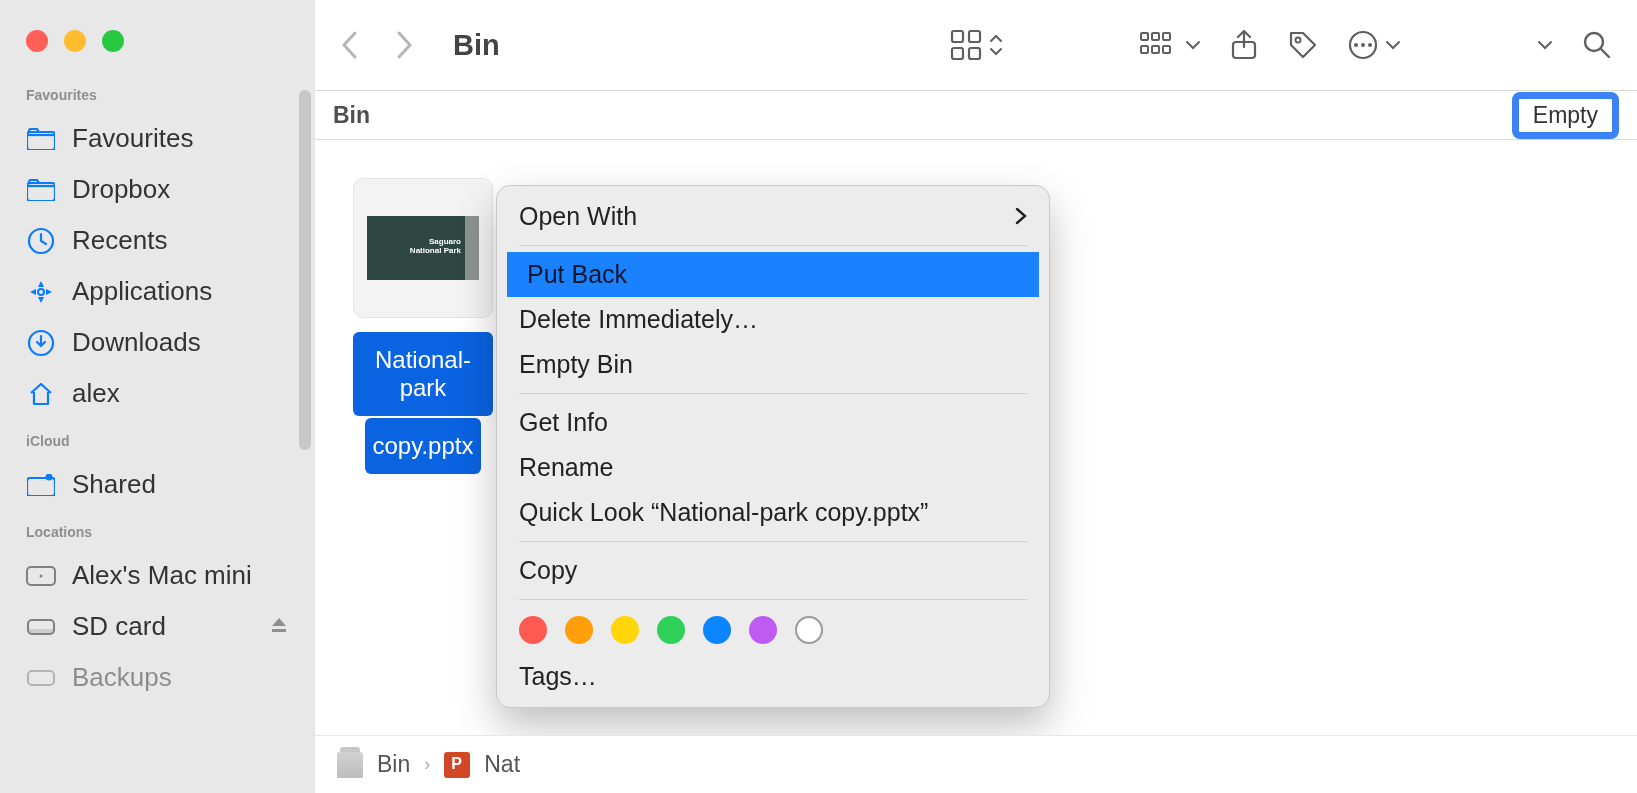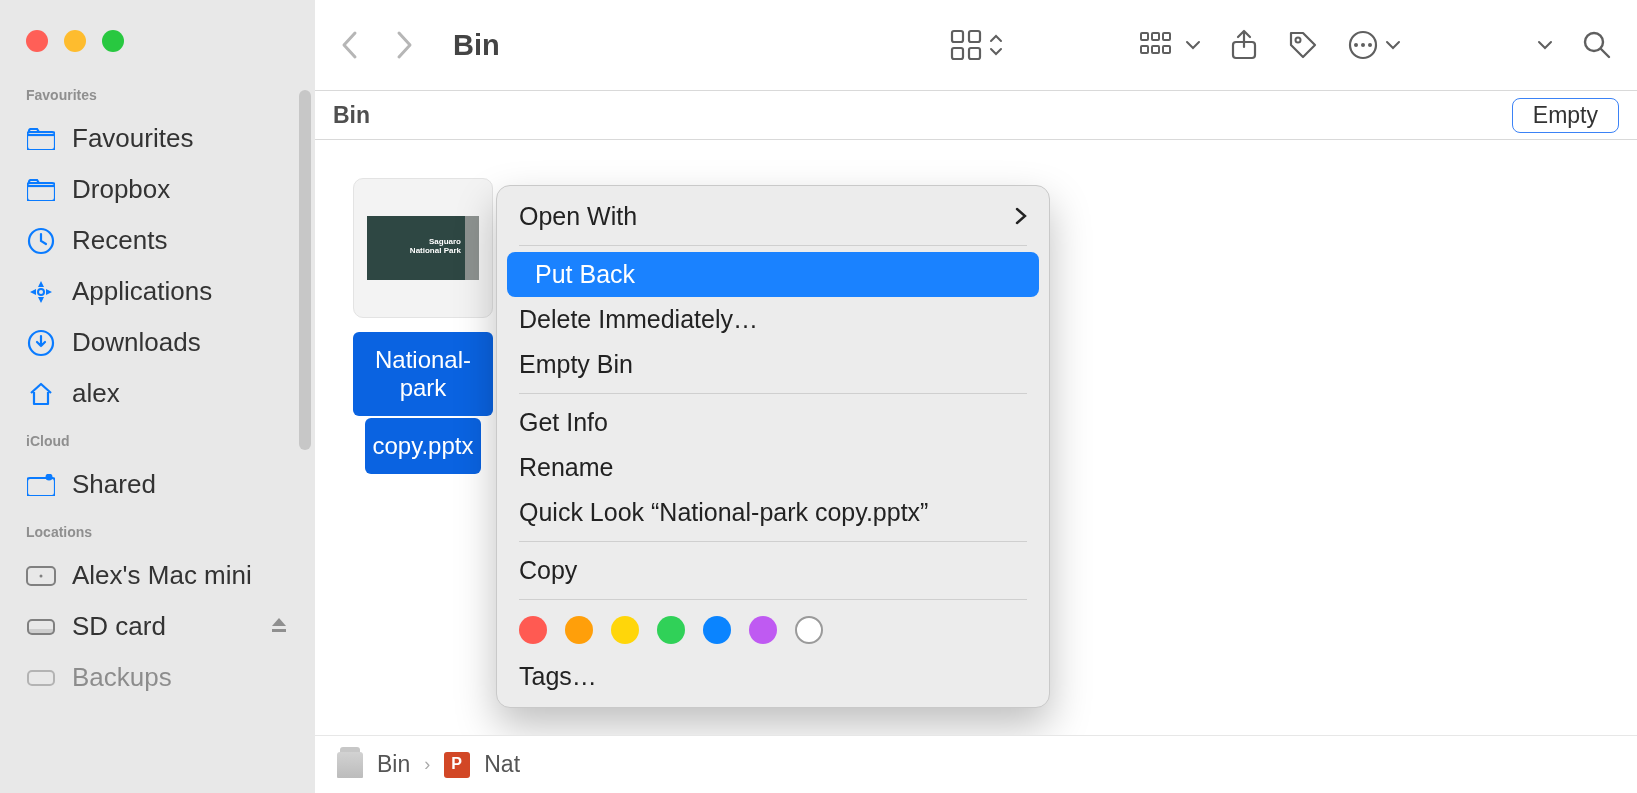--- a/index.html
+++ b/index.html
@@ -105,23 +105,23 @@
     border-top: 1px solid #d9d9d9;
     border-bottom: 1px solid #d9d9d9;
   }
   .location-bar .loc-title {
     font-size: 23px;
     font-weight: 700;
     color: #4f4f4f;
   }
   .empty-btn {
     margin-left: auto;
-    border: 1px solid #3b82f6;
+    border: 7px solid #3b82f6;
     border-radius: 8px;
-    padding: 3px 20px;
+    padding: 3px 14px;
     font-size: 23px;
     color: #333;
     background: #fff;
   }
   .content {
     flex: 1;
     position: relative;
     padding: 38px;
   }
   
@@ -192,24 +192,24 @@
   .menu-item {
     font-size: 25px;
     padding: 8px 22px;
     display: flex;
     align-items: center;
     justify-content: space-between;
     color: #222;
   }
   .menu-item.hl {
     background: #1a82ff;
-    color: #ffffff;
-    border-radius: 8px;
+    color: #0f172a;
+    border-radius: 0;
     margin: 0 10px;
-    padding-left: 28px;
+    padding-left: 20px;
     padding-right: 12px;
   }
   .menu-sep {
     height: 1px;
     background: #cfcfcf;
     margin: 6px 22px;
   }
   .tag-dots {
     display: flex;
     gap: 18px;

